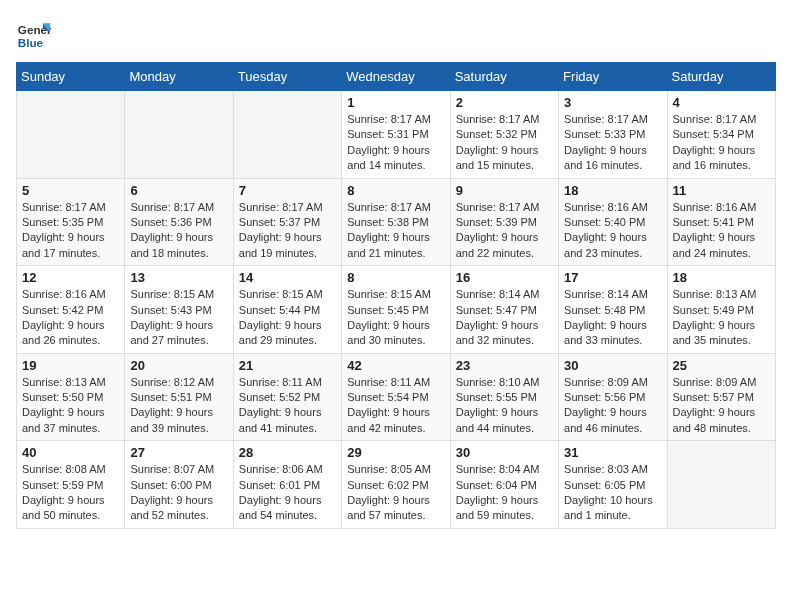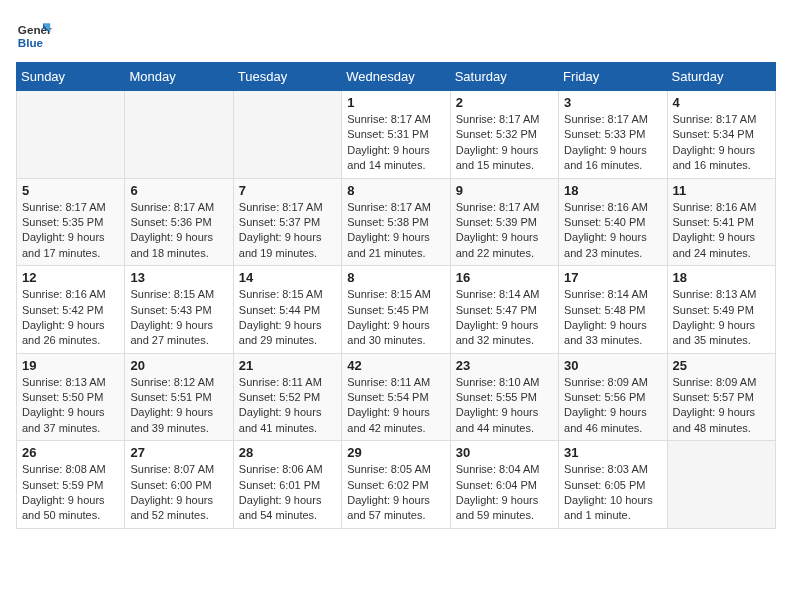--- a/index.html
+++ b/index.html
@@ -216,21 +216,21 @@
           <div class="cell-day">30</div>
           <div class="cell-info">Sunrise: 8:09 AM<br>Sunset: 5:56 PM<br>Daylight: 9 hours and 46 minutes.</div>
         </td>
         <td>
           <div class="cell-day">25</div>
           <div class="cell-info">Sunrise: 8:09 AM<br>Sunset: 5:57 PM<br>Daylight: 9 hours and 48 minutes.</div>
         </td>
       </tr>
       <tr>
         <td>
-          <div class="cell-day">26</div>
+          <div class="cell-day">40</div>
           <div class="cell-info">Sunrise: 8:08 AM<br>Sunset: 5:59 PM<br>Daylight: 9 hours and 50 minutes.</div>
         </td>
         <td>
           <div class="cell-day">27</div>
           <div class="cell-info">Sunrise: 8:07 AM<br>Sunset: 6:00 PM<br>Daylight: 9 hours and 52 minutes.</div>
         </td>
         <td>
           <div class="cell-day">28</div>
           <div class="cell-info">Sunrise: 8:06 AM<br>Sunset: 6:01 PM<br>Daylight: 9 hours and 54 minutes.</div>
         </td>

